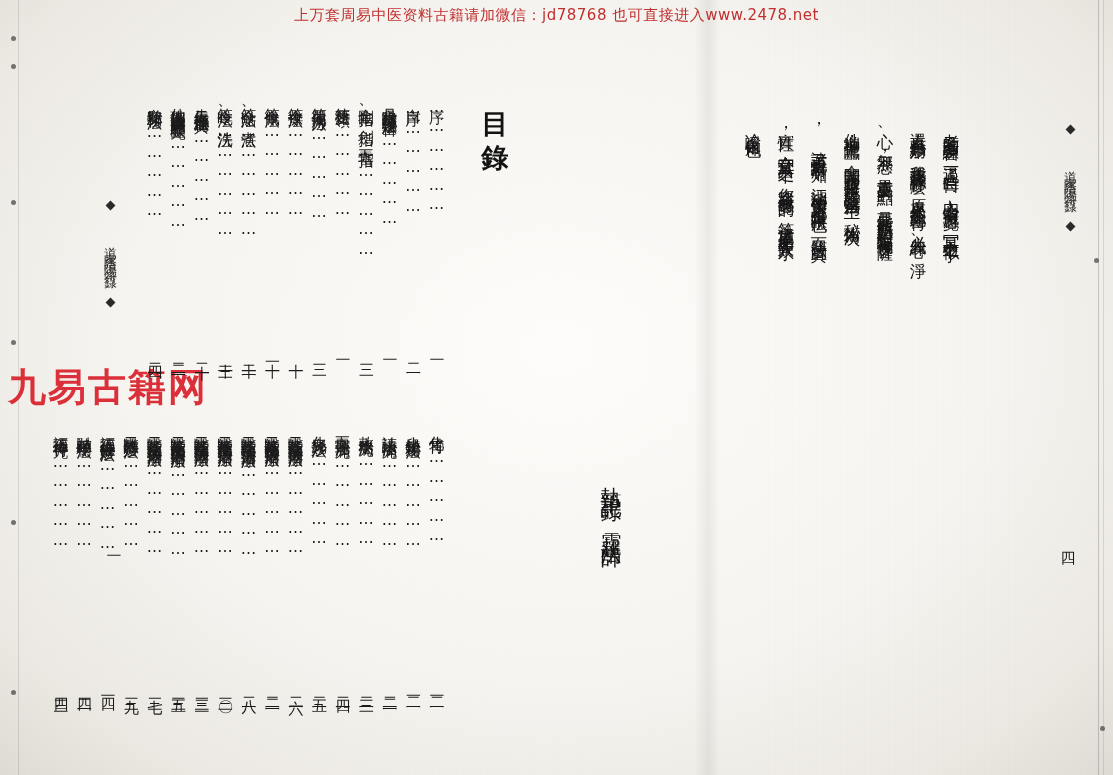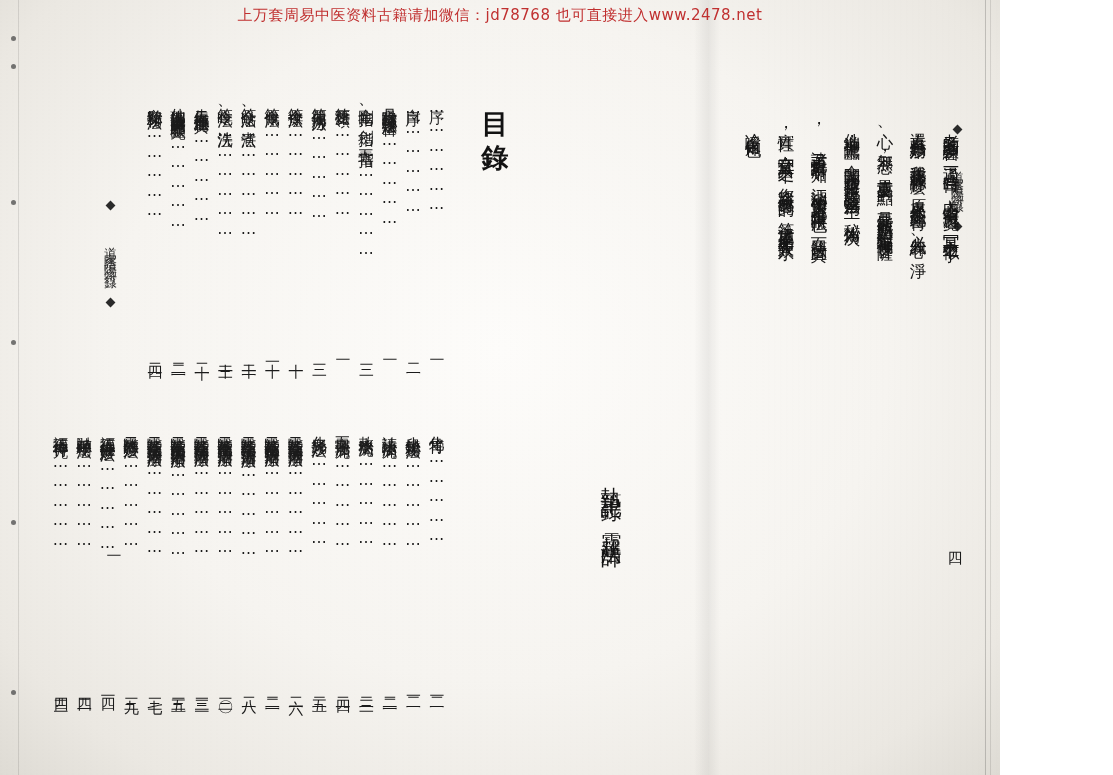--- a/index.html
+++ b/index.html
@@ -5,21 +5,21 @@
   html, body {
     margin: 0;
     padding: 0;
     background: #ffffff;
   }
   body {
     font-family: "DejaVu Sans", "Liberation Sans", sans-serif;
   }
   #page {
     position: relative;
-    width: 1000px;
+    width: 1113px;
     height: 775px;
     background: #f4f2ee;
     overflow: hidden;
   }
   
   .paper {
     position: absolute;
     inset: 0;
     background:
       radial-gradient(ellipse at 50% 45%, #fdfcfa 0%, #f6f4f0 55%, #ebe8e2 85%, #dedbd4 100%);
@@ -206,20 +206,21 @@
   <div class="hole" style="left:11px; top:64px;"></div>
   <div class="hole" style="left:11px; top:200px;"></div>
   <div class="hole" style="left:11px; top:340px;"></div>
   <div class="hole" style="left:11px; top:520px;"></div>
   <div class="hole" style="left:11px; top:690px;"></div>
   <div class="hole" style="left:1094px; top:258px;"></div>
   <div class="hole" style="left:1100px; top:726px;"></div>
 
   <div class="watermark-top">上万套周易中医资料古籍请加微信：jd78768 也可直接进入www.2478.net</div>
 
+  <div class="stamp">九易古籍网</div>
 
   <div class="v toc-title">目錄</div>
 
   <div class="v runhead-left">
     <span class="diamond"></span>
     <span>道家陰陽符籙</span>
     <span class="diamond"></span>
   </div>
 
   <div class="v folio-left">一</div>

